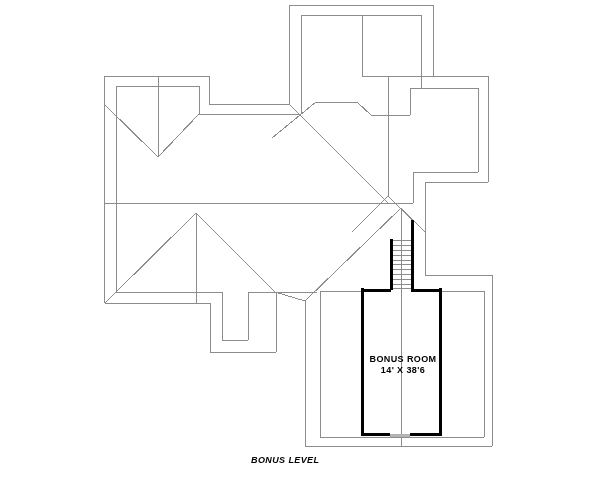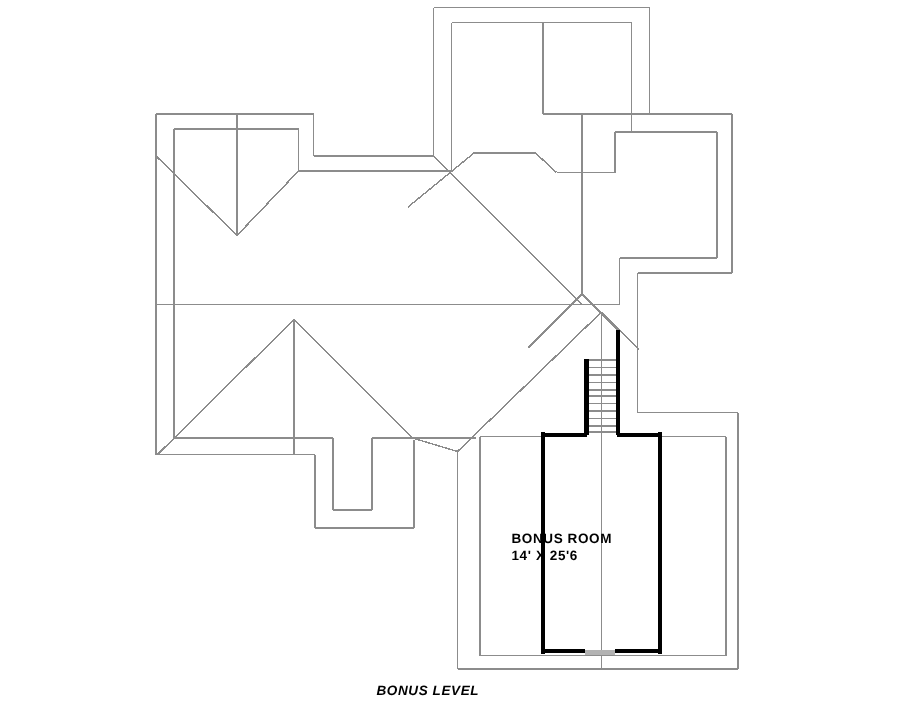--- a/index.html
+++ b/index.html
@@ -15,20 +15,21 @@
     position:absolute;
     color:#000;
     font-weight:bold;
     font-size:9px;
     line-height:11px;
     letter-spacing:.4px;
     white-space:nowrap;
   }
   #bonus-room-label{
     left:341px;top:354px;width:124px;
+    text-align:center;
   }
   #level-title{
     left:251px;top:455px;font-style:italic;
   }
 </style>
 </head>
 <body>
 
 <div id="stage">
   <svg id="plan-svg" width="600" height="480" viewBox="0 0 600 480" shape-rendering="crispEdges">
@@ -112,17 +113,17 @@
       <line x1="411" y1="290" x2="440" y2="290" stroke="#000000" stroke-width="3"></line>
       <line x1="362" y1="434" x2="390" y2="434" stroke="#000000" stroke-width="3"></line>
       <line x1="410" y1="434" x2="440" y2="434" stroke="#000000" stroke-width="3"></line>
       <line x1="391" y1="239" x2="391" y2="290" stroke="#000000" stroke-width="3"></line>
       <line x1="412" y1="220" x2="412" y2="290" stroke="#000000" stroke-width="3"></line>
       <line x1="390" y1="435" x2="410" y2="435" stroke="#b3b3b3" stroke-width="3"></line>
     </svg>
 
   <div id="bonus-room-label" class="plan-label">
     <div>BONUS ROOM</div>
-    <div>14' X 25'6</div>
+    <div>14' X 38'6</div>
   </div>
 
   <div id="level-title" class="plan-label">BONUS LEVEL</div>
 </div>
 
 </body></html>

